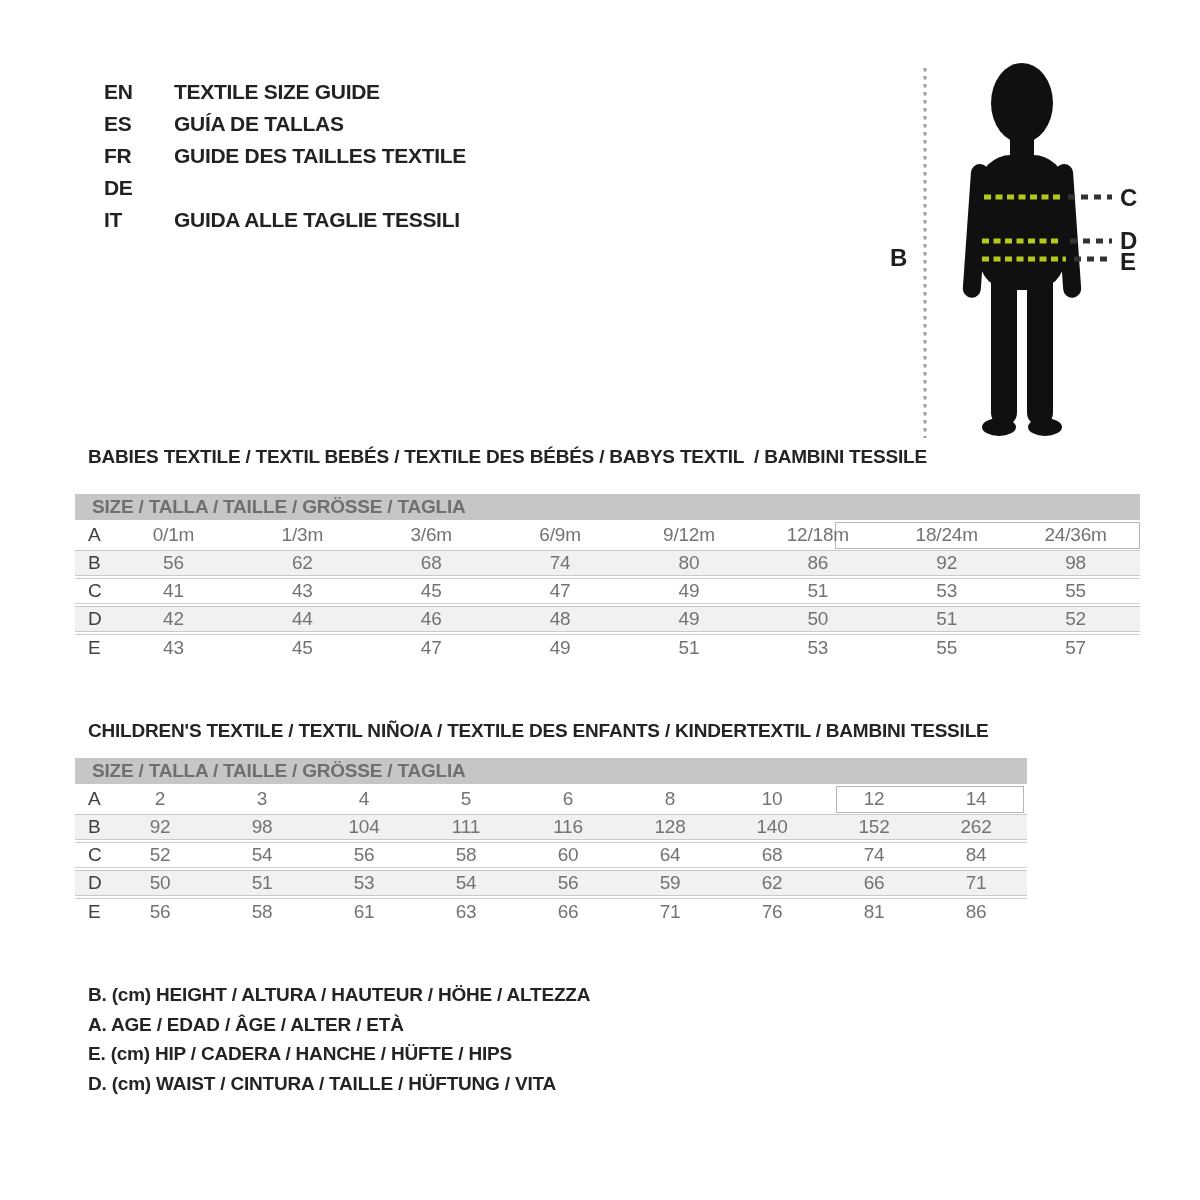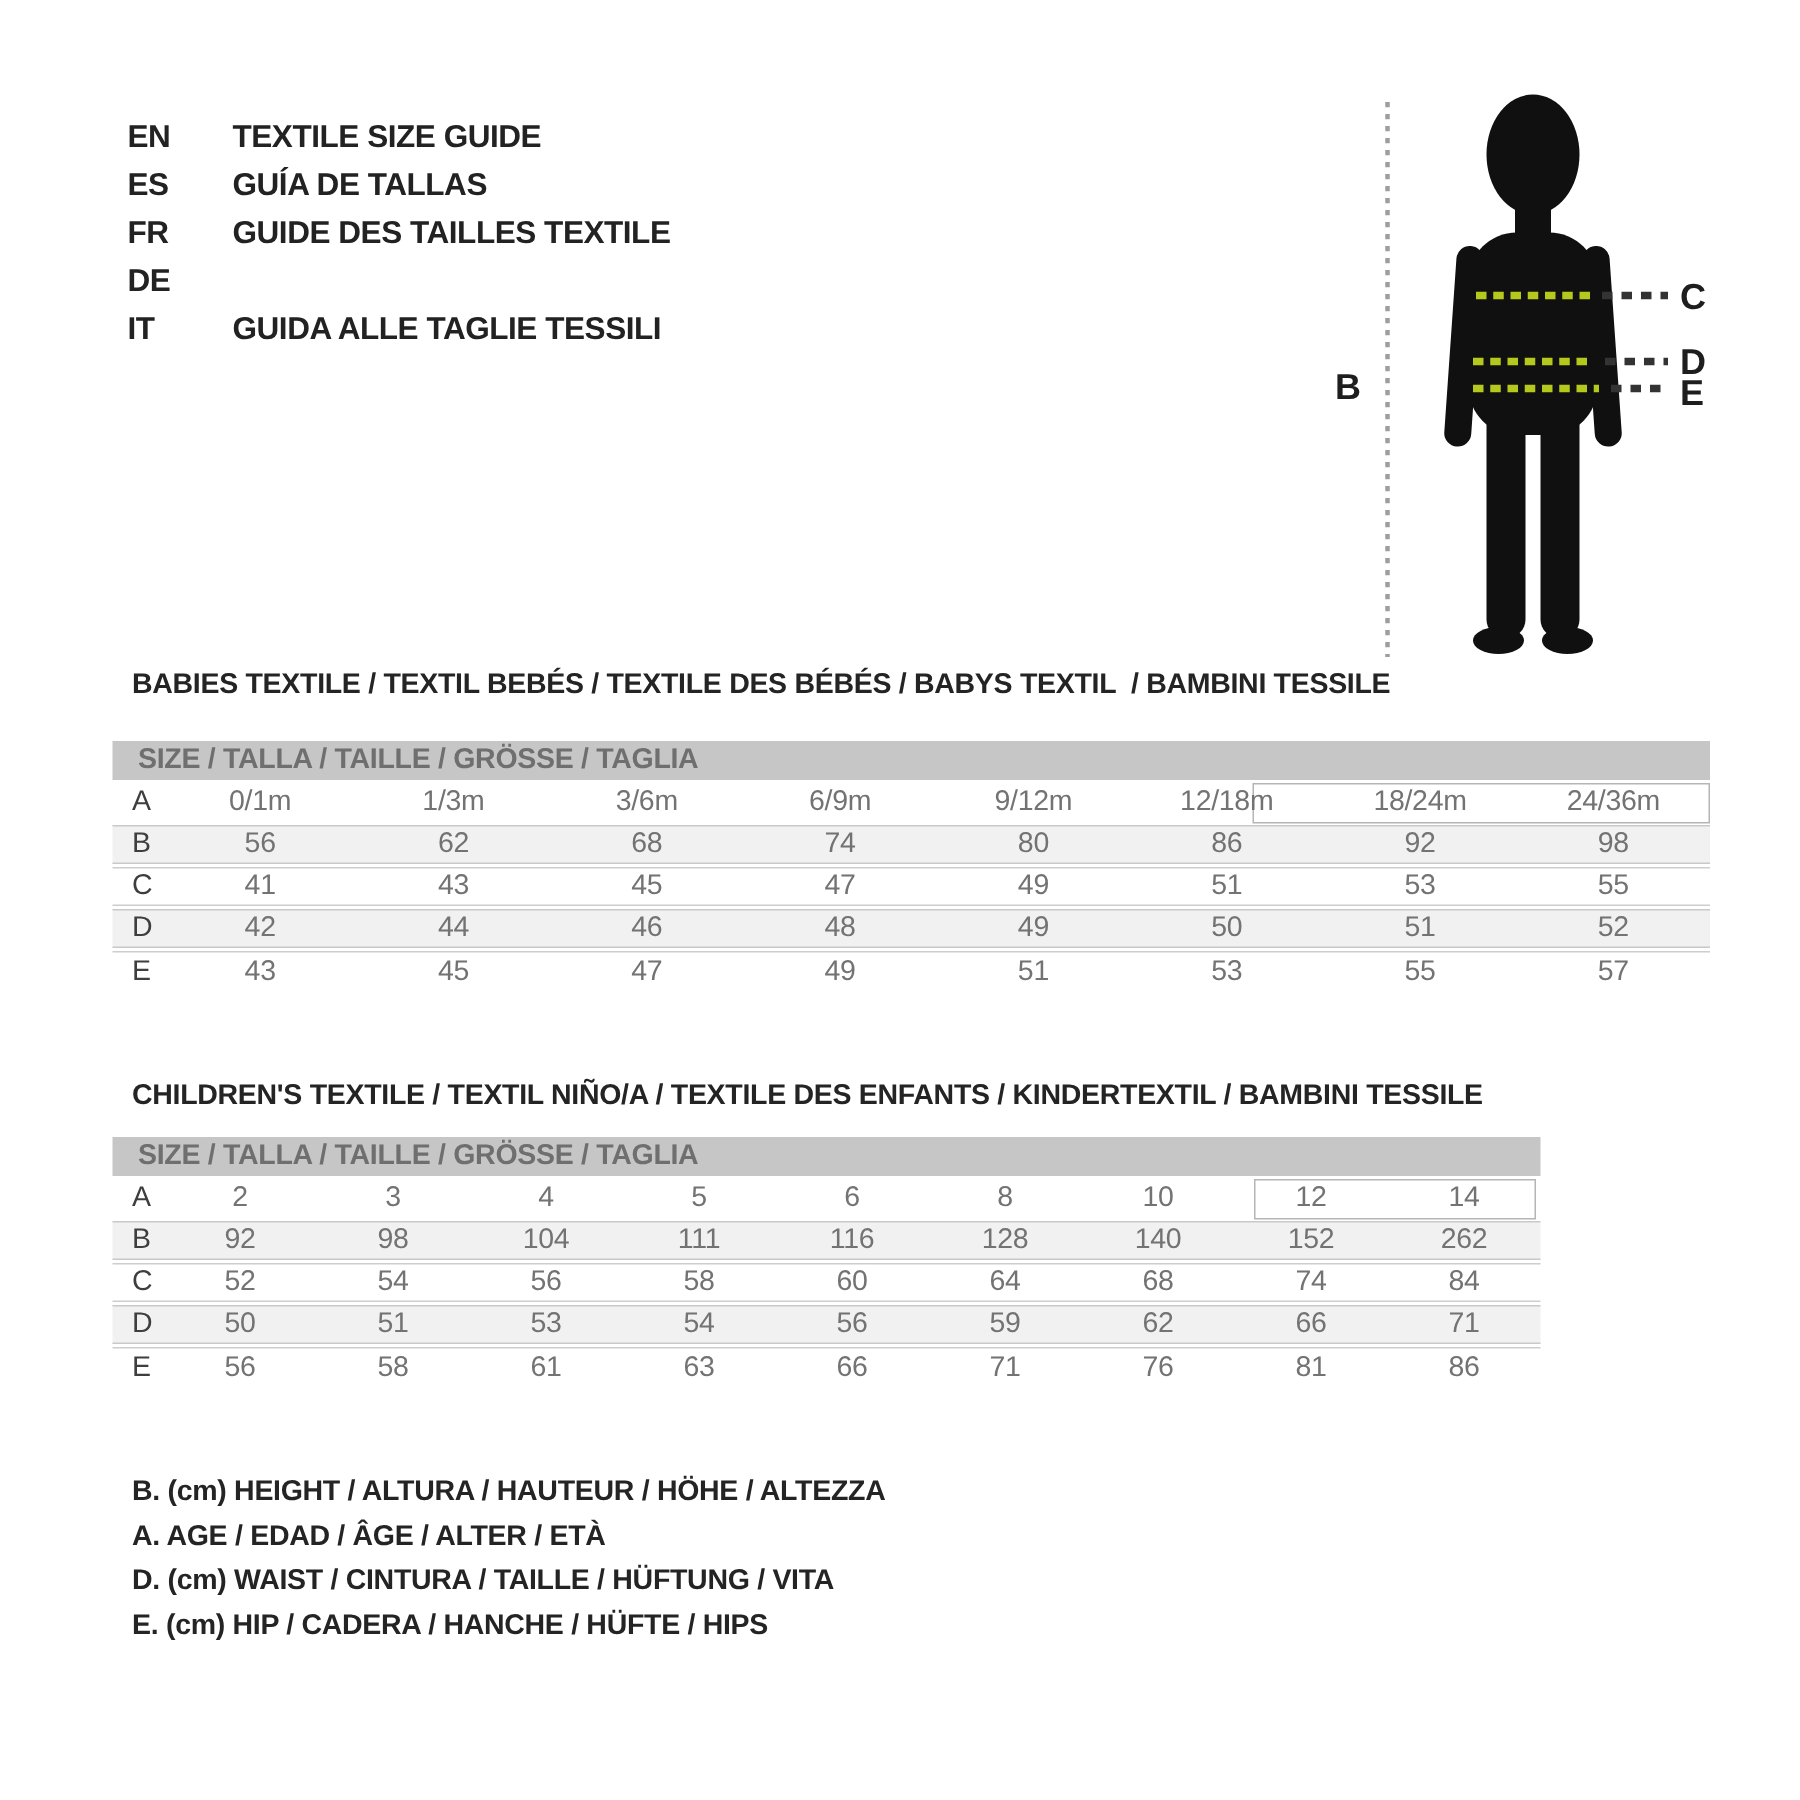--- a/index.html
+++ b/index.html
@@ -1,21 +1,21 @@
 <!DOCTYPE html>
 <html><head>
 <meta charset="utf-8">
 <style>
   html,body{margin:0;padding:0;background:#fff;}
   body{width:1200px;height:1200px;position:relative;font-family:"Liberation Sans",sans-serif;overflow:hidden;}
   .canvas{position:absolute;inset:0;background:#fff;}
 
   
   .lang-list{position:absolute;left:85px;top:76px;}
-  .lang-row{display:flex;height:32px;align-items:center;}
+  .lang-row{display:flex;height:32px;align-items:center;margin-left:19px;}
   .lang-code{width:70px;font-weight:700;font-size:21px;color:#222;letter-spacing:-0.3px;}
   .lang-title{font-weight:700;font-size:21px;color:#222;letter-spacing:-0.3px;white-space:pre;}
 
   
   .figure{position:absolute;left:880px;top:50px;width:310px;height:400px;}
 
   
   .section-heading{position:absolute;font-size:19px;font-weight:700;color:#242424;letter-spacing:-0.2px;white-space:pre;text-align:right;}
   #babiesHeading{left:88px;top:446px;}
   #childrenHeading{left:88px;top:720px;}
@@ -225,17 +225,17 @@
         <span class="tcell">71</span>
         <span class="tcell">76</span>
         <span class="tcell">81</span>
         <span class="tcell">86</span>
       </div>
     </div>
 
   <div class="legend" id="legend">
       <div class="legend-line">B. (cm) HEIGHT / ALTURA / HAUTEUR / HÖHE / ALTEZZA</div>
       <div class="legend-line">A. AGE / EDAD / ÂGE / ALTER / ETÀ</div>
+      <div class="legend-line">E. (cm) HIP / CADERA / HANCHE / HÜFTE / HIPS</div>
       <div class="legend-line">D. (cm) WAIST / CINTURA / TAILLE / HÜFTUNG / VITA</div>
-      <div class="legend-line">E. (cm) HIP / CADERA / HANCHE / HÜFTE / HIPS</div>
     </div>
 
 </div>
 
 </body></html>

